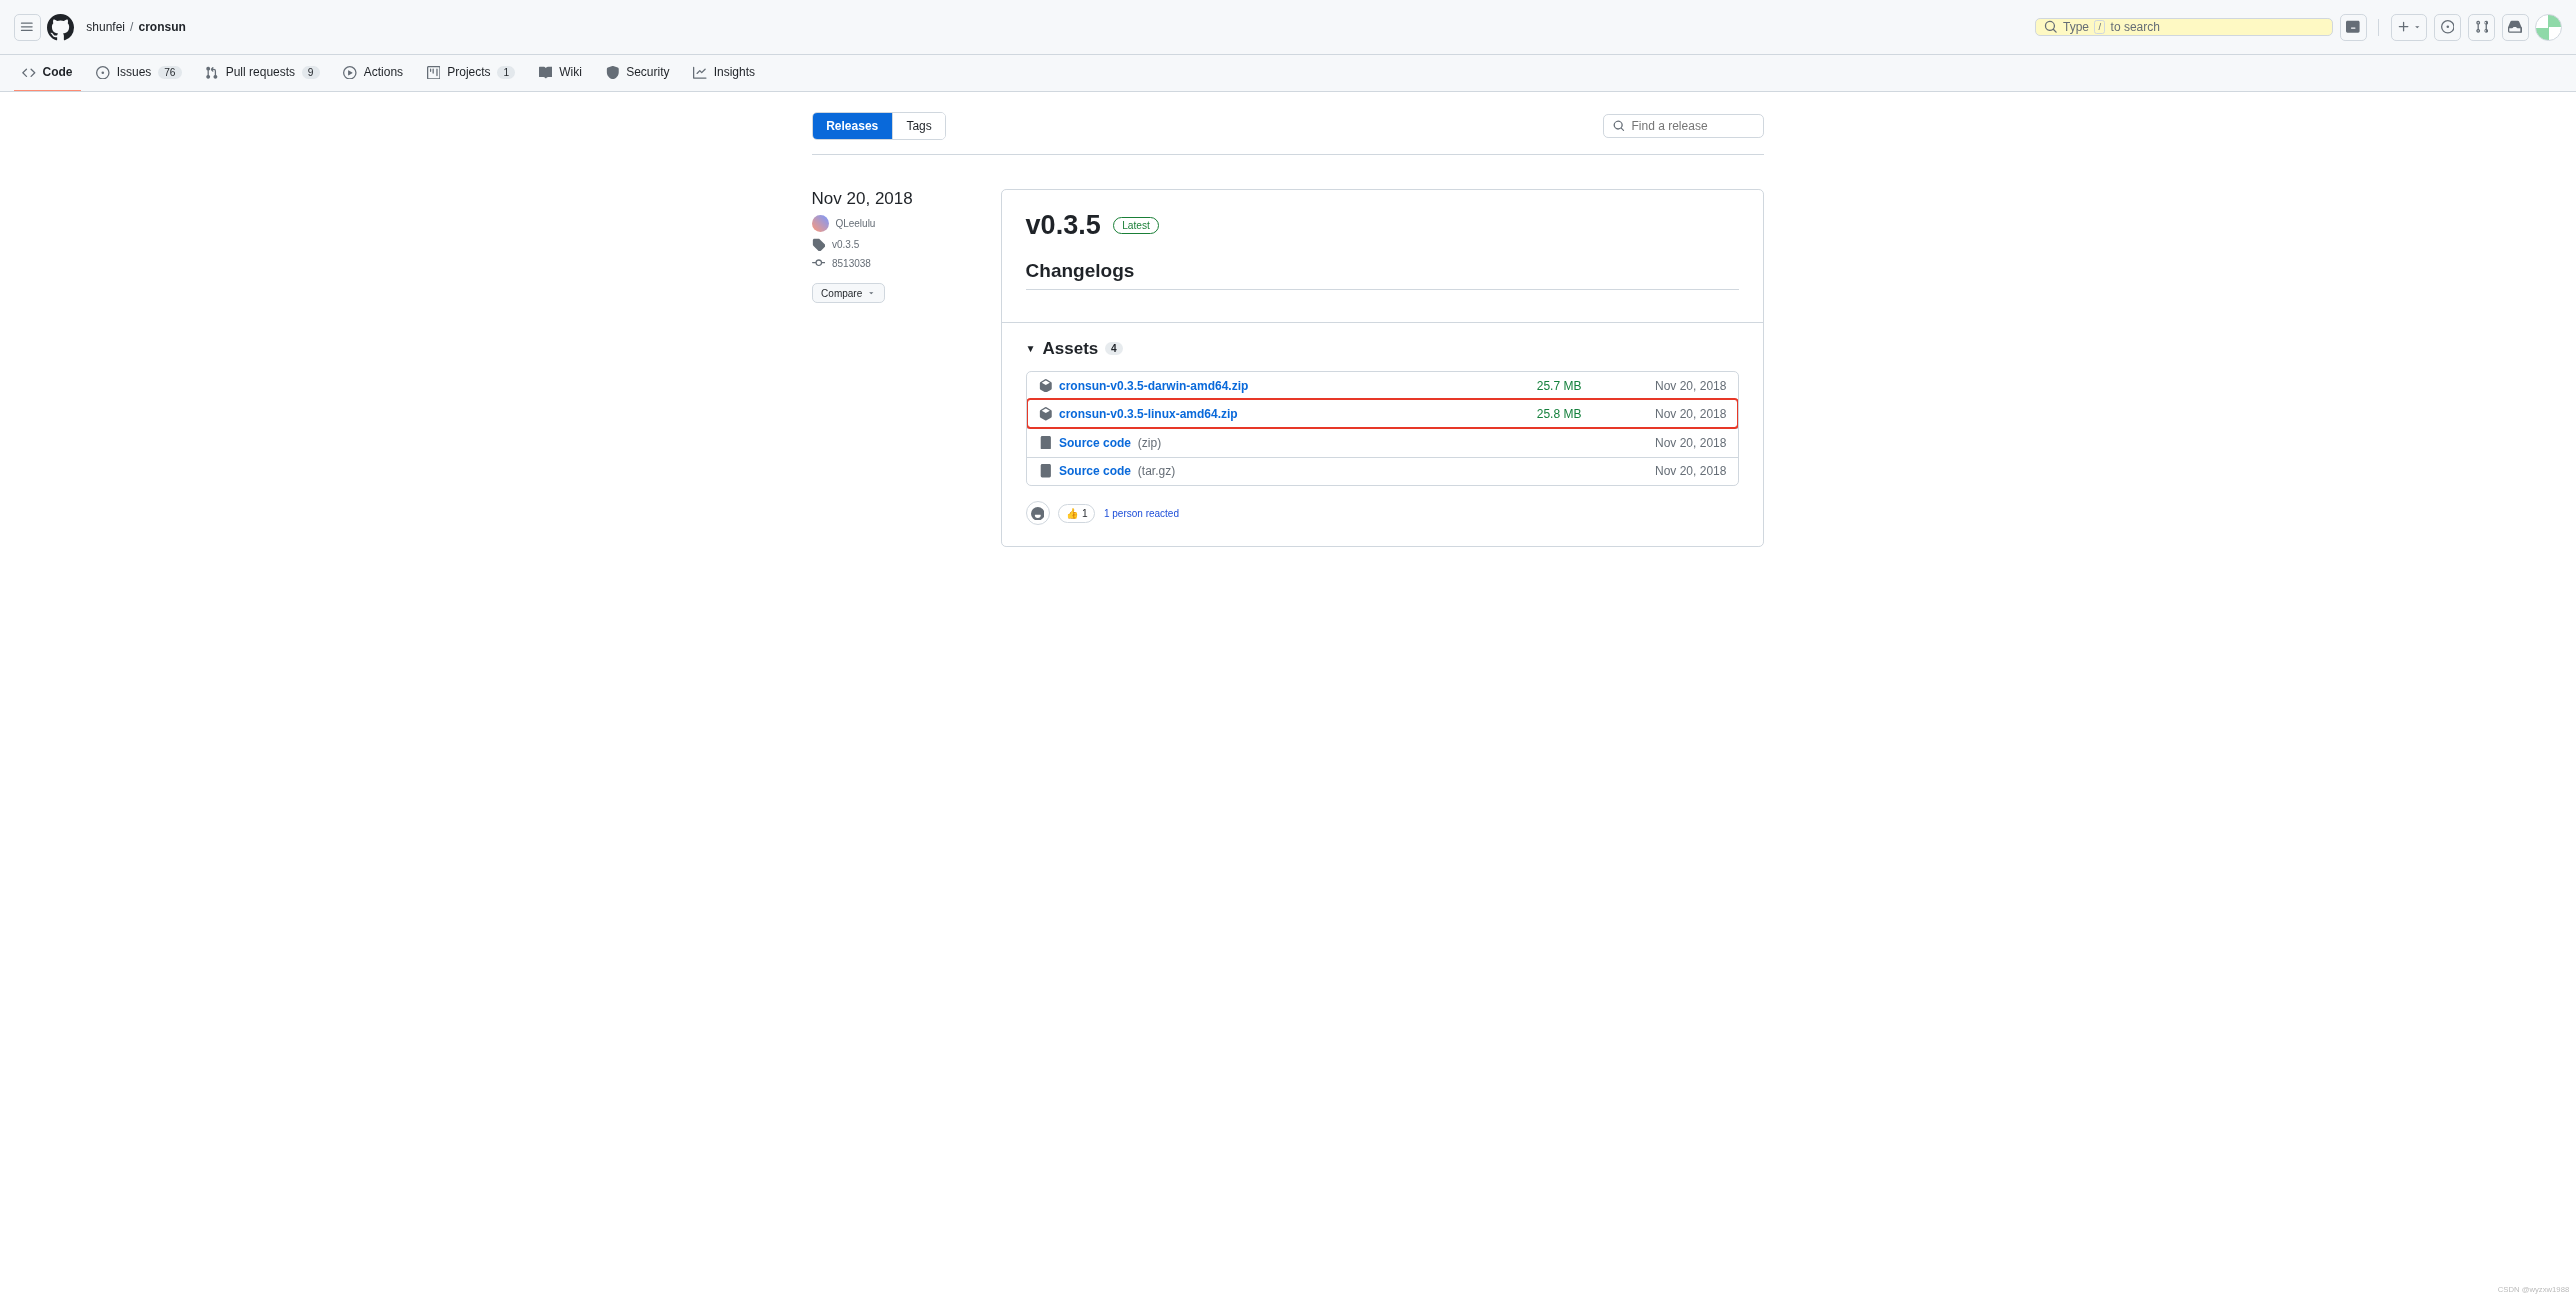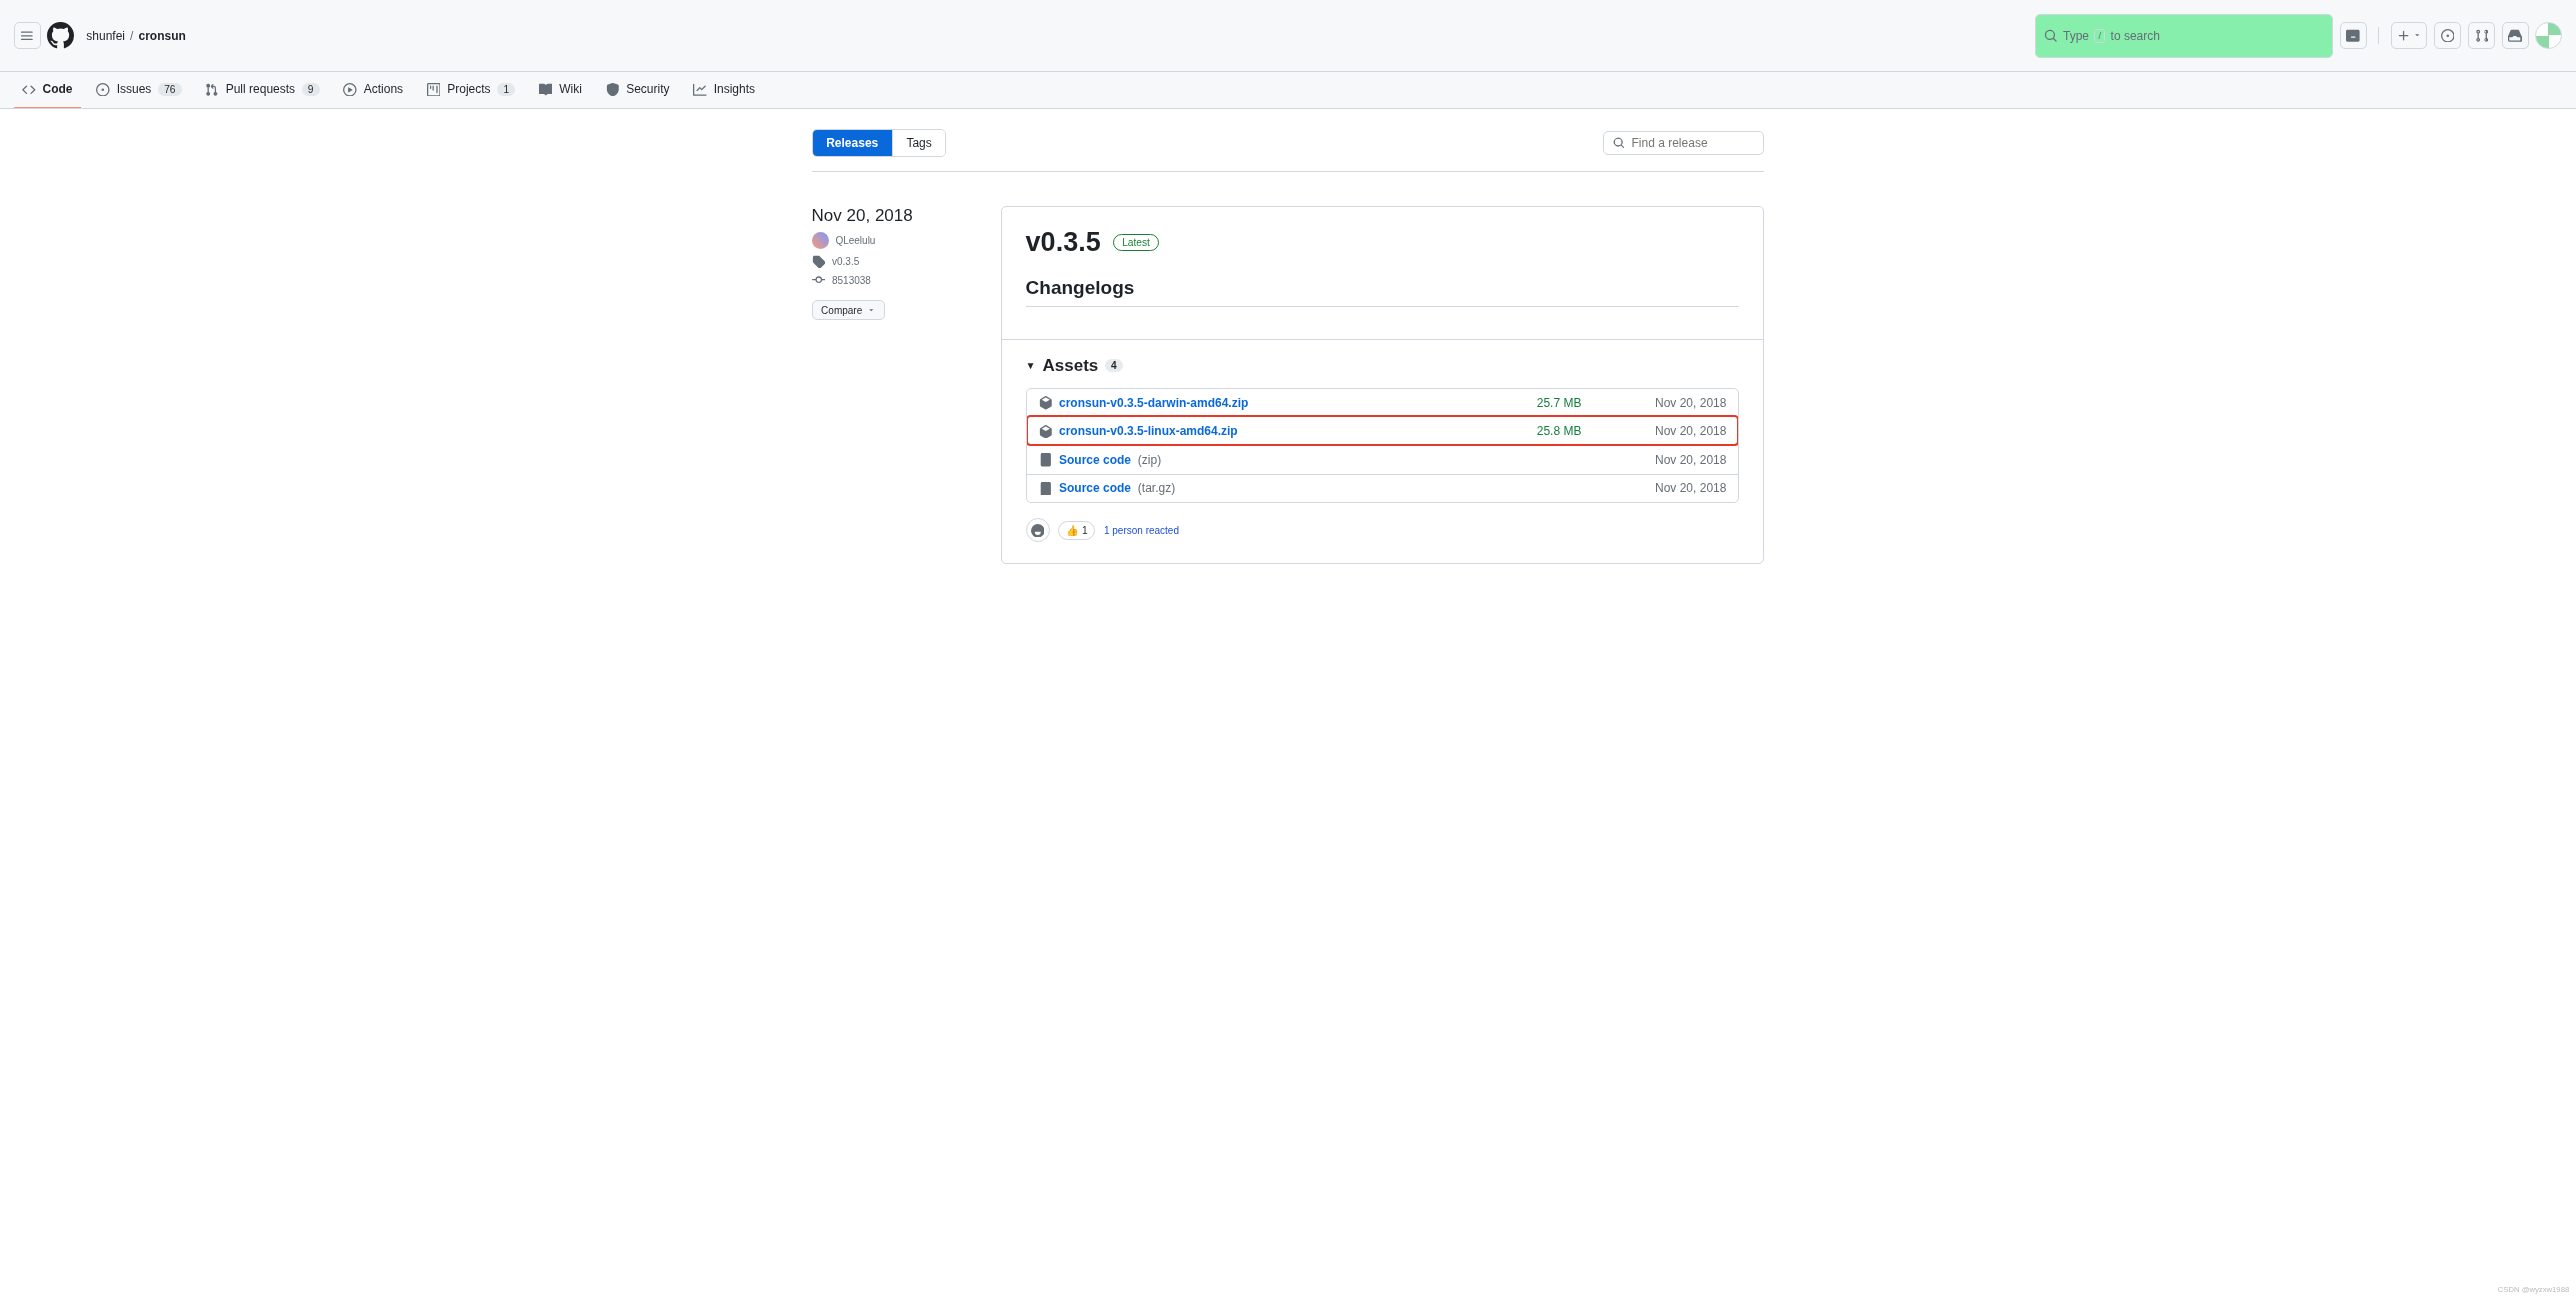--- a/index.html
+++ b/index.html
@@ -8,21 +8,21 @@
 
 
 .gh-header { display: flex; align-items: center; padding: 13.6px; background: #f6f8fa; border-bottom: 0.9px solid #d0d7de; gap: 6.8px; }
 .hamburger { width: 27px; height: 27px; border: 0.9px solid #d0d7de; border-radius: 5.1px; display: flex; align-items: center; justify-content: center; cursor: pointer; }
 .gh-logo { width: 27px; height: 27px; display: flex; align-items: center; justify-content: center; }
 .breadcrumb { display: flex; align-items: center; gap: 5.1px; font-size: 12px; margin-left: 5.1px; }
 .breadcrumb a { color: #1f2328; }
 .breadcrumb .sep { color: #656d76; }
 .breadcrumb .repo { font-weight: 600; }
 .hdr-spacer { flex: 1; }
-.search-box { display: flex; align-items: center; border: 0.9px solid #d0d7de; border-radius: 5.1px; padding: 0 8.5px; height: 44px; width: 298px; color: #656d76; gap: 5.1px; background: #86efac; }
+.search-box { display: flex; align-items: center; border: 0.9px solid #d0d7de; border-radius: 5.1px; padding: 0 8.5px; height: 18px; width: 298px; color: #656d76; gap: 5.1px; background: #fef9c3; }
 .search-box .slash { border: 0.9px solid #d0d7de; border-radius: 2.6px; padding: 0 3.4px; font-size: 9.4px; line-height: 12px; }
 .hdr-btn { height: 27px; min-width: 27px; border: 0.9px solid #d0d7de; border-radius: 5.1px; display: flex; align-items: center; justify-content: center; background: #f6f8fa; cursor: pointer; color: #656d76; padding: 0 5.1px; }
 .hdr-btn.plus { gap: 1.7px; }
 .hdr-divider { width: 0.9px; height: 17px; background: #d0d7de; margin: 0 5.1px; }
 .avatar { width: 27px; height: 27px; border-radius: 50%; background: repeating-conic-gradient(#8fd9a8 0 25%, #fff 0 50%); border: 0.9px solid #d0d7de; }
 
 
 .repo-nav { display: flex; align-items: center; gap: 6.8px; padding: 0 13.6px; background: #f6f8fa; border-bottom: 0.9px solid #d0d7de; }
 .repo-tab { display: flex; align-items: center; gap: 6.8px; padding: 10.2px 8.5px; color: #1f2328; font-size: 12px; cursor: pointer; border-bottom: 1.7px solid transparent; }
 .repo-tab.active { border-bottom-color: #fd8c73; font-weight: 600; }
@@ -58,21 +58,21 @@
 .issue-link { color: #0969da; }
 code { background: #afb8c133; padding: 1.7px 5.1px; border-radius: 5.1px; font-family: ui-monospace, monospace; font-size: 11px; }
 
 .assets-section { border-top: 0.9px solid #d0d7de; padding: 15.3px 24px 20.5px; }
 .assets-hdr { display: flex; align-items: center; gap: 6.8px; font-size: 17px; font-weight: 600; margin-bottom: 12px; cursor: pointer; }
 .assets-hdr .tri { font-size: 10.2px; }
 .assets-table { border: 0.9px solid #d0d7de; border-radius: 5.1px; overflow: hidden; }
 .asset-row { display: flex; align-items: center; padding: 6.8px 12px; border-top: 0.9px solid #d0d7de; font-size: 12px; }
 .asset-row:first-child { border-top: none; }
 .asset-row.highlight { outline: 2.6px solid #e73828; outline-offset: -1.7px; border-radius: 3.4px; position: relative; z-index: 1; }
-.asset-name { flex: 1; display: flex; align-items: flex-end; gap: 6.8px; color: #0969da; font-weight: 600; }
+.asset-name { flex: 1; display: flex; align-items: flex-start; gap: 6.8px; color: #0969da; font-weight: 600; }
 .asset-name .suffix { color: #656d76; font-weight: 400; }
 .asset-size { width: 94px; color: #15803d; text-align: right; }
 .asset-date { width: 145px; color: #656d76; text-align: right; }
 
 .reactions { display: flex; align-items: center; gap: 8.5px; margin-top: 15.3px; }
 .react-btn { border: 0.9px solid #d0d7de; border-radius: 852px; width: 24px; height: 24px; display: flex; align-items: center; justify-content: center; cursor: pointer; color: #656d76; }
 .react-pill { border: 0.9px solid #d0d7de; border-radius: 852px; padding: 2.6px 6.8px; display: flex; align-items: center; gap: 3.4px; font-size: 10.2px; cursor: pointer; }
 .react-text { color: #1d4ed8; font-size: 10px; }
 
 .watermark { position: fixed; bottom: 3.4px; right: 6.8px; font-size: 7.7px; color: #bbb; }

